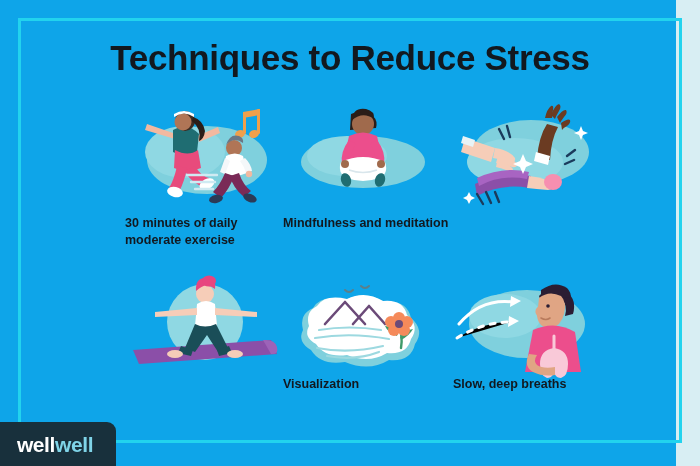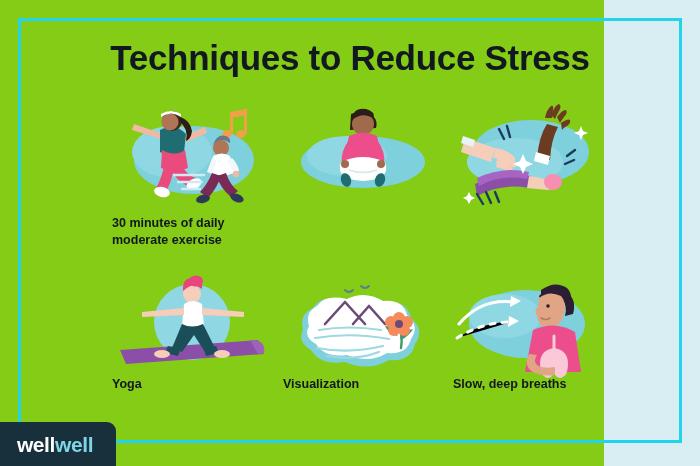--- a/index.html
+++ b/index.html
@@ -10,23 +10,23 @@
     width: 700px;
     height: 466px;
     background: #d8eef3;
     font-family: "Liberation Sans", sans-serif;
     overflow: hidden;
     position: relative;
   }
   #poster {
     position: absolute;
     left: 0; top: 0;
-    width: 604px;
+    width: 676px;
     height: 466px;
-    background: #84cc16;
+    background: #0ea5e9;
   }
   
   #frame {
     position: absolute;
     left: 18px;
     top: 18px;
     width: 664px;
     height: 425px;
     border: 3px solid #22d3ee;
     box-sizing: border-box;
@@ -60,21 +60,21 @@
     width: 530px;
     height: 160px;
   }
   .row-0 { top: 0px; }
   .row-1 { top: 168px; }
   .card {
     position: absolute;
     width: 170px;
     height: 160px;
   }
-  .col-0 { left: 4px; }
+  .col-0 { left: 17px; }
   .col-1 { left: 175px; }
   .col-2 { left: 345px; }
   .art {
     position: absolute;
     left: 0;
     top: 0;
     width: 160px;
     height: 112px;
   }
   .art svg { display: block; }
@@ -197,20 +197,21 @@
               <path d="M66 70 q14 5 28 0" stroke="#d9e6ec" stroke-width="1.6" fill="none"></path>
 
               <ellipse cx="63" cy="80" rx="5" ry="7" fill="#1f6d72" transform="rotate(-18 63 80)"></ellipse>
               <ellipse cx="97" cy="80" rx="5" ry="7" fill="#1f6d72" transform="rotate(18 97 80)"></ellipse>
 
               <circle cx="62" cy="64" r="4" fill="#a06a4c"></circle>
               <circle cx="98" cy="64" r="4" fill="#a06a4c"></circle>
             </g>
           </svg>
         </div>
+        <div class="caption">Mindfulness and meditation</div>
       </div>
 
       <div class="card col-2">
         <div class="art">
           <svg width="160" height="112" viewBox="0 0 160 112" xmlns="http://www.w3.org/2000/svg">
             <ellipse cx="78" cy="52" rx="58" ry="32" fill="#7fd0dd"></ellipse>
             <ellipse cx="62" cy="62" rx="48" ry="24" fill="#8fd8e3"></ellipse>
 
             <g>
               <path d="M84 58 q2 -22 10 -34 l11 3 q-7 13 -8 33 z" fill="#6b3b22"></path>
@@ -275,21 +276,20 @@
               <path d="M90 40 L132 44 L132 49 L90 47 Z" fill="#f6cdb8"></path>
 
               <path d="M70 56 q10 5 21 0 l12 24 l-10 4 l-11 -17 l-12 17 l-10 -4 z" fill="#1a4e58"></path>
               <path d="M56 78 l12 4 l-2 6 l-13 -3 z" fill="#1a4e58"></path>
               <path d="M104 78 l-12 4 l2 6 l13 -3 z" fill="#1a4e58"></path>
               <ellipse cx="50" cy="86" rx="8" ry="4" fill="#f6cdb8"></ellipse>
               <ellipse cx="110" cy="86" rx="8" ry="4" fill="#f6cdb8"></ellipse>
             </g>
           </svg>
         </div>
-        <div class="caption">Yoga</div>
       </div>
 
       <div class="card col-2">
         <div class="art">
           <svg width="160" height="112" viewBox="0 0 160 112" xmlns="http://www.w3.org/2000/svg">
             <ellipse cx="74" cy="56" rx="58" ry="34" fill="#7fd0dd"></ellipse>
             <ellipse cx="52" cy="48" rx="36" ry="22" fill="#8fd8e3"></ellipse>
 
             <g fill="none" stroke="#ffffff" stroke-width="3" stroke-linecap="round">
               <path d="M6 56 q22 -26 54 -22"></path>

